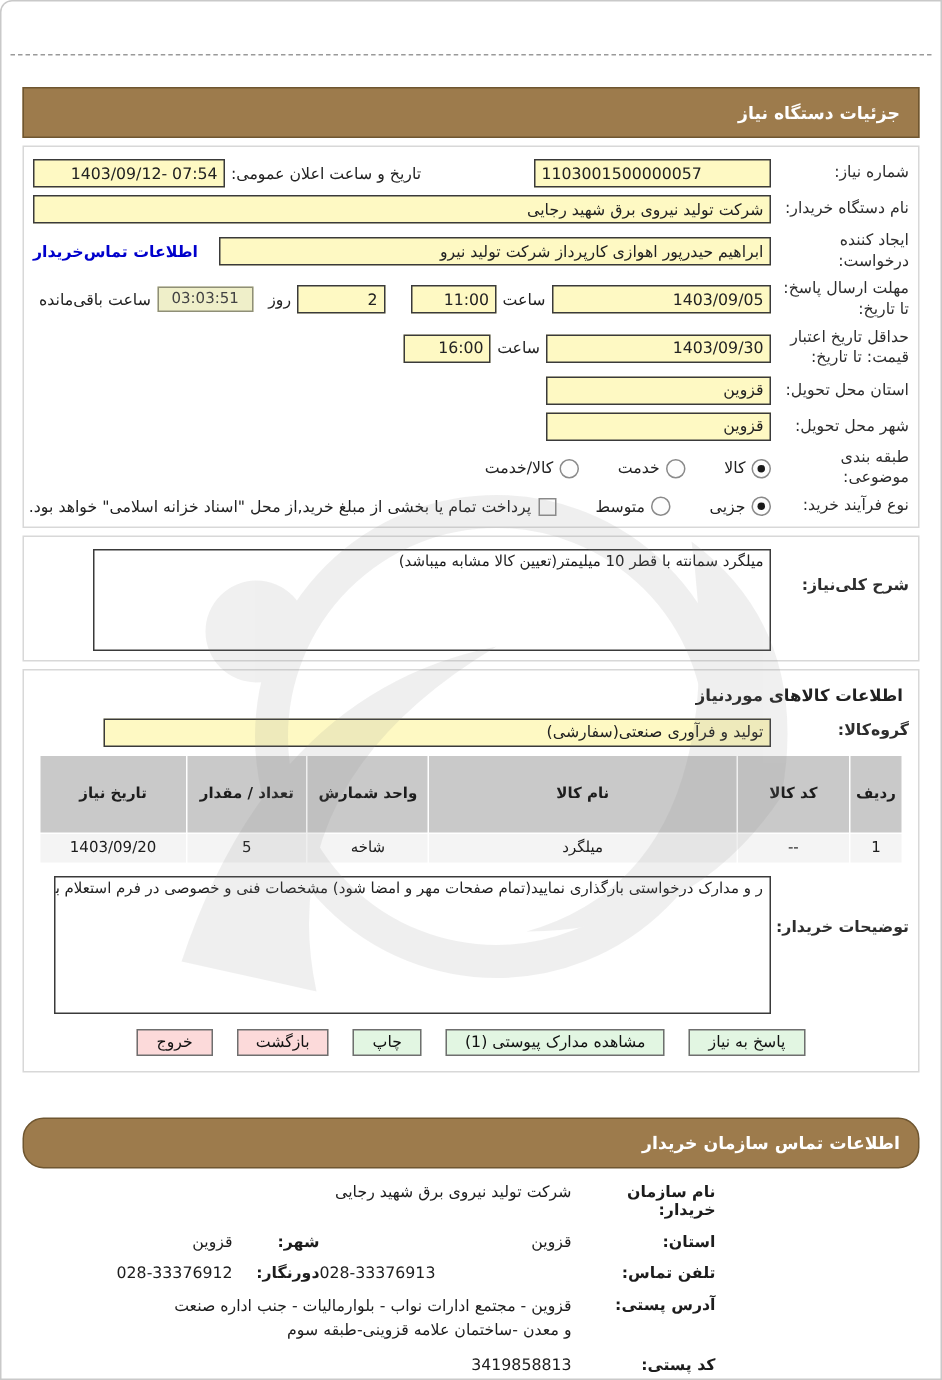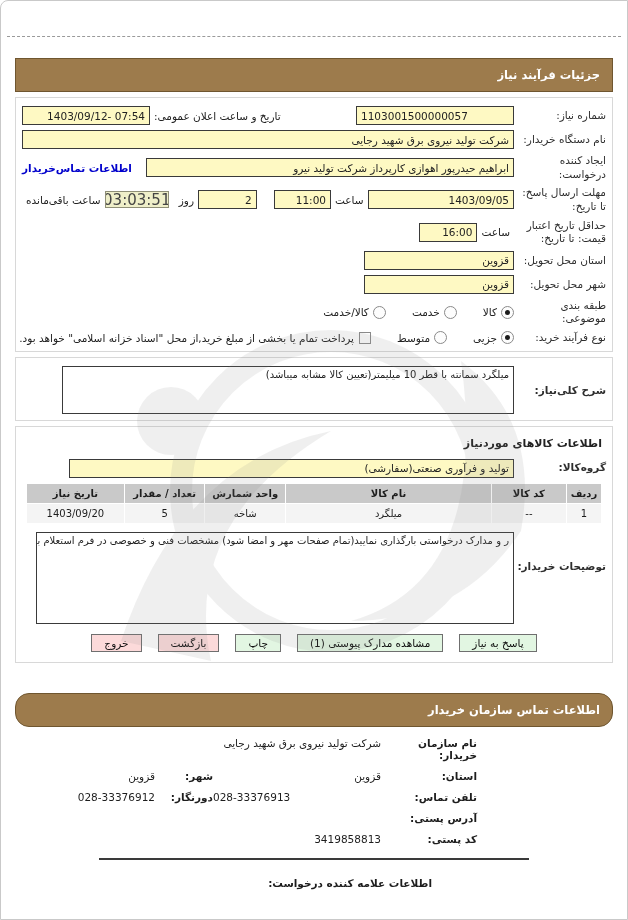--- a/index.html
+++ b/index.html
@@ -12,33 +12,33 @@
   .bar1{margin-top:57px;}
   .bar2{margin-top:30px;border-radius:14px;}
   .box{margin:5px 14px 0;border:1px solid #d8d8d8;background:#fff;padding:8px 6px 4px;}
   .frow{display:flex;align-items:center;margin-bottom:5px;font-size:10.5px;color:#222;}
   .flabel{width:92px;min-width:92px;line-height:1.3;color:#2e2e2e;}
   .inp{border:1px solid #3a3a3a;height:19px;box-sizing:border-box;display:flex;align-items:center;
        padding:0 4px;font-size:10.5px;background:#fef9c3;overflow:hidden;white-space:nowrap;}
   .ltr{direction:ltr;unicode-bidi:isolate;}
   .lbl-sm{margin:0 4px;white-space:nowrap;}
   .timer{background:#efefc9;border:1px solid #8f8f77;height:15px;display:flex;align-items:center;
-         justify-content:center;width:64px;font-size:15px;color:#444;overflow:hidden;}
+         justify-content:center;width:64px;font-size:10px;color:#444;overflow:hidden;}
   .link{color:#0000cc;font-weight:bold;font-size:10.5px;cursor:pointer;white-space:nowrap;margin-right:14px;}
   .radio{width:11px;height:11px;border:1px solid #8a8a8a;border-radius:50%;background:#fdfdfd;
          display:inline-flex;align-items:center;justify-content:center;margin-left:4px;flex:none;}
   .radio.sel::after{content:"";width:5px;height:5px;border-radius:50%;background:#1a1a1a;}
   .chk{width:10px;height:10px;border:1px solid #8a8a8a;background:#fdfdfd;margin-left:5px;flex:none;}
   .opt{display:inline-flex;align-items:center;margin-left:26px;white-space:nowrap;}
   .bigbox{border:1px solid #3a3a3a;background:#fff;box-sizing:border-box;
           font-size:10px;padding:2px 4px;overflow:hidden;white-space:nowrap;color:#222;}
   .bold{font-weight:bold;}
   .sectitle{font-size:11px;font-weight:bold;color:#222;margin:2px 4px 9px;}
   table.goods{border-collapse:separate;border-spacing:1px;width:calc(100% - 8px);margin:2px 4px 8px;}
-  table.goods th{background:#c9c9c9;font-size:10px;font-weight:bold;color:#1d1d1d;padding:4px 2px;text-align:center;}
+  table.goods th{background:#c9c9c9;font-size:10px;font-weight:bold;color:#1d1d1d;padding:20px 2px;text-align:center;}
   table.goods td{background:#f4f4f4;font-size:10px;color:#1d1d1d;padding:4px 2px;text-align:center;}
   .btnrow{display:flex;justify-content:center;align-items:center;gap:16px;margin:10px 0 6px;}
   .btn{border:1px solid #6f6f6f;font-size:10.5px;padding:2px 12px;color:#111;cursor:pointer;
        font-family:inherit;background:#e2f6e2;white-space:nowrap;}
   .btn.pink{background:#fcdada;}
   .contact{margin:10px 150px 0 0;font-size:10.5px;color:#1d1d1d;}
   .crow{display:flex;margin-bottom:9px;align-items:flex-start;}
   .clabel{font-weight:bold;width:96px;min-width:96px;}
   .cval{width:168px;}
   .clabel2{font-weight:bold;width:58px;min-width:58px;}
@@ -58,21 +58,21 @@
   <svg class="watermark" width="560" height="400" viewBox="0 0 560 400">
     <circle cx="300" cy="190" r="150" fill="none" stroke="#8a8a8a" stroke-width="22"></circle>
     <path d="M90 340 q60 -180 210 -210 q-150 90 -120 230 z" fill="#8a8a8a"></path>
     <path d="M430 60 q80 60 60 170 q-60 90 -170 90 q140 -40 110 -260 z" fill="#8a8a8a"></path>
     <circle cx="140" cy="120" r="34" fill="#8a8a8a"></circle>
   </svg>
 
   <div class="content">
 
     <div class="bar bar1">
-      <span>جزئیات فرآیند نیاز</span>
+      <span>جزئیات دستگاه نیاز</span>
     </div>
 
     <div class="box">
       <div class="frow">
         <div class="flabel">شماره نیاز:</div>
         <div class="inp ltr" style="width:158px">1103001500000057</div>
         <div style="flex:1"></div>
         <div class="lbl-sm">تاریخ و ساعت اعلان عمومی:</div>
         <div class="inp ltr" style="width:128px;justify-content:flex-end">1403/09/12- 07:54</div>
       </div>
@@ -96,20 +96,21 @@
         <div style="width:18px"></div>
         <div class="inp ltr" style="width:60px;justify-content:flex-end">2</div>
         <div class="lbl-sm">روز</div>
         <div style="width:6px"></div>
         <div class="timer ltr">03:03:51</div>
         <div class="lbl-sm">ساعت باقی‌مانده</div>
       </div>
 
       <div class="frow">
         <div class="flabel">حداقل تاریخ اعتبار قیمت: تا تاریخ:</div>
+        <div class="inp ltr" style="width:150px;justify-content:flex-end">1403/09/30</div>
         <div class="lbl-sm">ساعت</div>
         <div class="inp ltr" style="width:58px;justify-content:flex-end">16:00</div>
       </div>
 
       <div class="frow">
         <div class="flabel">استان محل تحویل:</div>
         <div class="inp" style="width:150px">قزوین</div>
       </div>
 
       <div class="frow">
@@ -146,21 +147,21 @@
         <span class="opt" style="margin-left:0">
           <span class="chk"></span>
           <span style="white-space:nowrap">پرداخت تمام یا بخشی از مبلغ خرید,از محل "اسناد خزانه اسلامی" خواهد بود.</span>
         </span>
       </div>
     </div>
 
     <div class="box">
       <div class="frow" style="align-items:flex-start;margin-bottom:2px">
         <div class="flabel bold" style="padding-top:18px">شرح کلی‌نیاز:</div>
-        <div class="bigbox" style="width:452px;height:48px">میلگرد سمانته با قطر 10 میلیمتر(تعیین کالا مشابه میباشد)</div>
+        <div class="bigbox" style="width:452px;height:68px">میلگرد سمانته با قطر 10 میلیمتر(تعیین کالا مشابه میباشد)</div>
       </div>
     </div>
 
     <div class="box">
       <div class="sectitle">اطلاعات کالاهای موردنیاز</div>
 
       <div class="frow">
         <div class="flabel bold">گروه‌کالا:</div>
         <div class="inp" style="width:445px">تولید و فرآوری  صنعتی(سفارشی)</div>
       </div>
@@ -218,20 +219,21 @@
         <div>قزوین</div>
       </div>
       <div class="crow">
         <div class="clabel">تلفن تماس:</div>
         <div class="cval ltr" style="text-align:left">028-33376913</div>
         <div class="clabel2">دورنگار:</div>
         <div class="ltr">028-33376912</div>
       </div>
       <div class="crow">
         <div class="clabel">آدرس پستی:</div>
+        <div class="cval-wide">قزوین - مجتمع ادارات نواب - بلوارمالیات - جنب اداره صنعت و معدن -ساختمان علامه قزوینی-طبقه سوم</div>
       </div>
       <div class="crow">
         <div class="clabel">کد پستی:</div>
         <div class="ltr">3419858813</div>
       </div>
     </div>
 
     <div class="divider"></div>
 
     <div class="creator">

